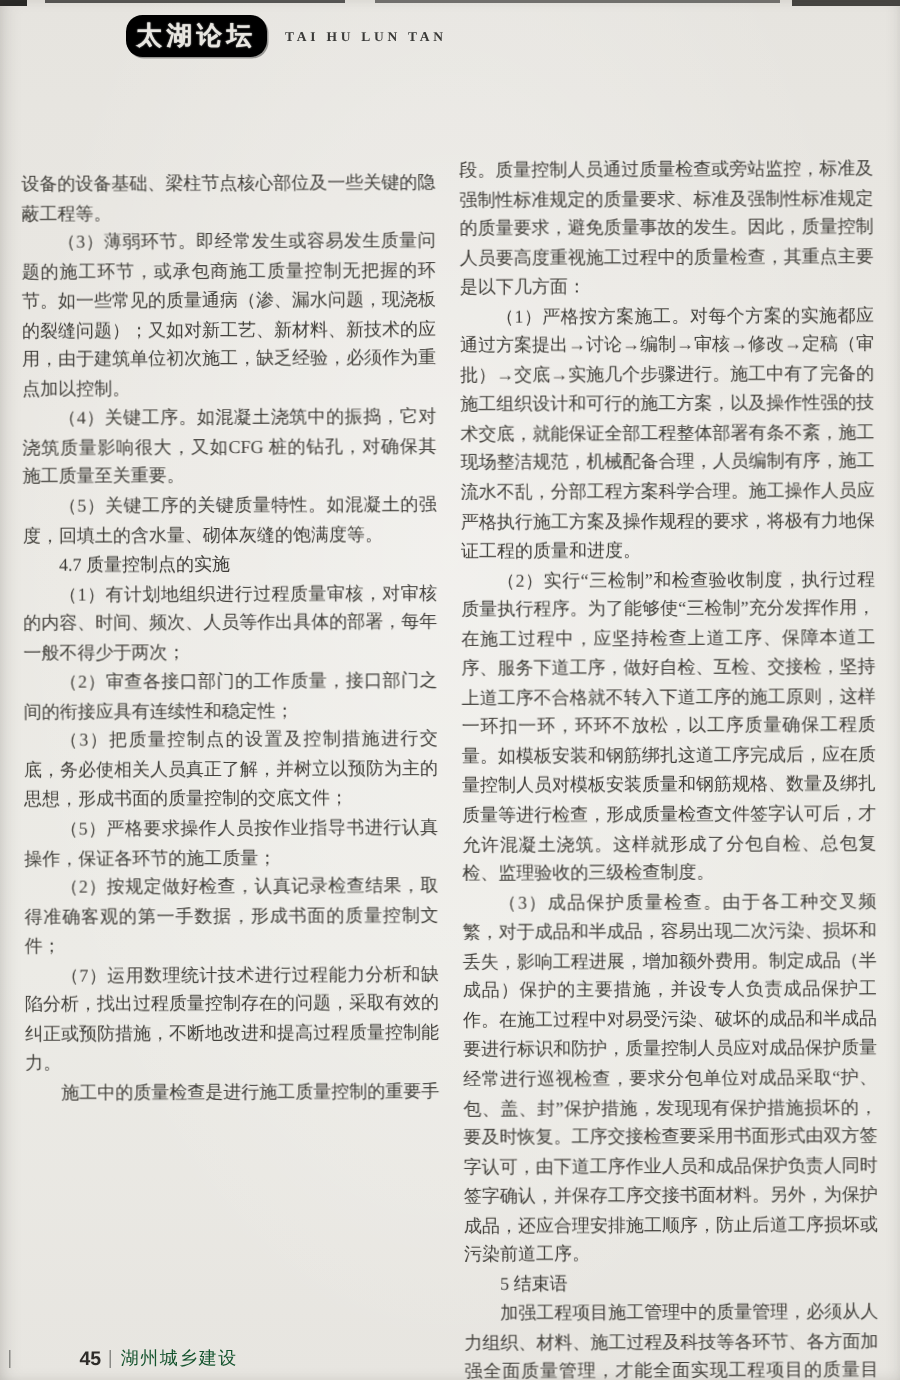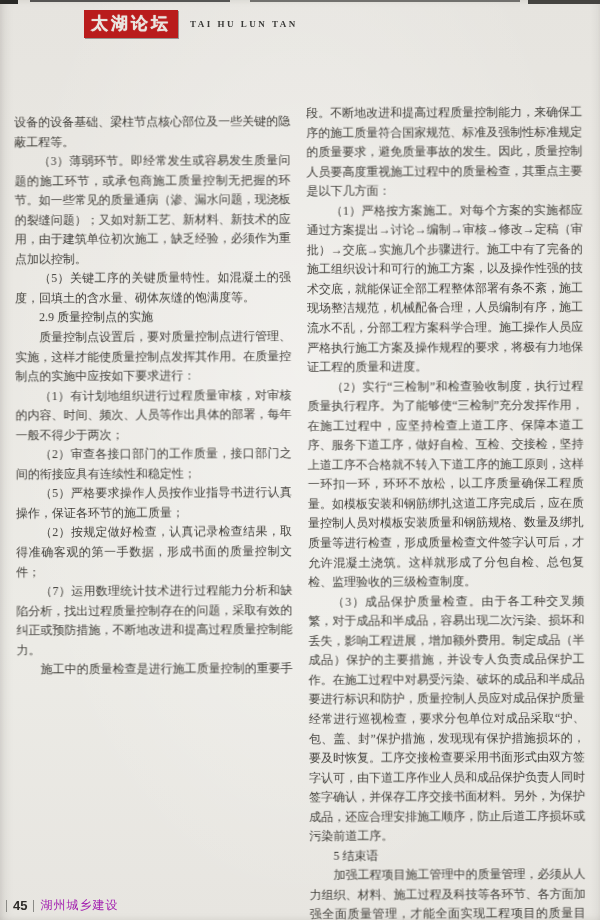--- a/index.html
+++ b/index.html
@@ -18,25 +18,26 @@
   .seg.s1{left:0;width:18px;height:4px;}
   .seg.s2{left:30px;width:200px;opacity:.75;}
   .seg.s3{left:250px;width:270px;opacity:.6;}
   .seg.s4{left:528px;width:72px;height:4px;opacity:.85;}
   .scan-shadow{position:absolute;inset:0;pointer-events:none;
     box-shadow:inset 6px 0 14px -8px rgba(60,55,50,.35), inset -5px 0 12px -8px rgba(60,55,50,.25);}
 
   
   .header{position:absolute;top:10px;left:84px;display:flex;align-items:center;gap:12px;}
   .logo-box{
-    background:#b91c1c;color:#e8e6e0;
+    background:#000000;color:#e8e6e0;
     font-size:17px;font-weight:bold;letter-spacing:3px;
     padding:2px 7px 3px 7px;
     box-shadow:1px 1px 0 rgba(0,0,0,.35);
     text-shadow:0 0 1px #fff;
+    border-radius:11px;
   }
   .logo-latin{
     font-size:9px;font-weight:bold;letter-spacing:2.5px;color:#3a3a38;
     font-family:"Liberation Serif",serif;
   }
 
   
   .columns{
     position:absolute;top:104px;left:16px;width:568px;
     display:flex;gap:16px;
@@ -53,22 +54,22 @@
   .para.no-indent{text-indent:0;}
   .para.heading{font-weight:normal;color:#3a3834;}
 
   
   .footer{
     position:absolute;left:6px;top:897px;
     display:flex;align-items:center;gap:6px;
     filter:blur(0.2px);
   }
   .footer .bar{width:1px;height:12px;background:#8a8a86;}
-  .page-num{font-size:13px;font-weight:bold;color:#2e2c29;font-family:"Liberation Sans",sans-serif;}
-  .journal{font-size:12px;color:#a21caf;letter-spacing:1px;}
+  .page-num{font-size:13px;font-weight:bold;color:#2e2c29;font-family:"Liberation Sans",sans-serif;margin-left:40px;}
+  .journal{font-size:12px;color:#14532d;letter-spacing:1px;}
 </style>
 </head>
 <body>
 
 <div class="scan-top">
   <div class="seg s1"></div>
   <div class="seg s2"></div>
   <div class="seg s3"></div>
   <div class="seg s4"></div>
 </div>
@@ -76,32 +77,33 @@
 
 <div class="header">
   <span class="logo-box">太湖论坛</span>
   <span class="logo-latin">TAI HU LUN TAN</span>
 </div>
 
 <div class="columns">
   <div class="col left">
       <p class="para no-indent">设备的设备基础、梁柱节点核心部位及一些关键的隐蔽工程等。</p>
       <p class="para">（3）薄弱环节。即经常发生或容易发生质量问题的施工环节，或承包商施工质量控制无把握的环节。如一些常见的质量通病（渗、漏水问题，现浇板的裂缝问题）；又如对新工艺、新材料、新技术的应用，由于建筑单位初次施工，缺乏经验，必须作为重点加以控制。</p>
+      <p class="para">（4）关键工序。如混凝土浇筑中的振捣，它对浇筑质量影响很大，又如CFG 桩的钻孔，对确保其施工质量至关重要。</p>
       <p class="para">（5）关键工序的关键质量特性。如混凝土的强度，回填土的含水量、砌体灰缝的饱满度等。</p>
-      <p class="para heading">2.9 质量控制点的实施</p>
-      <p class="para">质量控制点设置后，要对质量控制点进行管理、实施，这样才能使质量控制点发挥其作用。在质量控制点的实施中应按如下要求进行：</p>
+      <p class="para heading">4.7 质量控制点的实施</p>
       <p class="para">（1）有计划地组织进行过程质量审核，对审核的内容、时间、频次、人员等作出具体的部署，每年一般不得少于两次；</p>
       <p class="para">（2）审查各接口部门的工作质量，接口部门之间的衔接应具有连续性和稳定性；</p>
+      <p class="para">（3）把质量控制点的设置及控制措施进行交底，务必使相关人员真正了解，并树立以预防为主的思想，形成书面的质量控制的交底文件；</p>
       <p class="para">（5）严格要求操作人员按作业指导书进行认真操作，保证各环节的施工质量；</p>
       <p class="para">（2）按规定做好检查，认真记录检查结果，取得准确客观的第一手数据，形成书面的质量控制文件；</p>
       <p class="para">（7）运用数理统计技术进行过程能力分析和缺陷分析，找出过程质量控制存在的问题，采取有效的纠正或预防措施，不断地改进和提高过程质量控制能力。</p>
       <p class="para">施工中的质量检查是进行施工质量控制的重要手</p>
     </div>
   <div class="col right">
-      <p class="para no-indent">段。不断地改进和提高过程质量控制能力，来确保工序的施工质量符合国家规范、标准及强制性标准规定的质量要求，避免质量事故的发生。因此，质量控制人员要高度重视施工过程中的质量检查，其重点主要是以下几方面：</p>
+      <p class="para no-indent">段。质量控制人员通过质量检查或旁站监控，标准及强制性标准规定的质量要求、标准及强制性标准规定的质量要求，避免质量事故的发生。因此，质量控制人员要高度重视施工过程中的质量检查，其重点主要是以下几方面：</p>
       <p class="para">（1）严格按方案施工。对每个方案的实施都应通过方案提出→讨论→编制→审核→修改→定稿（审批）→交底→实施几个步骤进行。施工中有了完备的施工组织设计和可行的施工方案，以及操作性强的技术交底，就能保证全部工程整体部署有条不紊，施工现场整洁规范，机械配备合理，人员编制有序，施工流水不乱，分部工程方案科学合理。施工操作人员应严格执行施工方案及操作规程的要求，将极有力地保证工程的质量和进度。</p>
       <p class="para">（2）实行“三检制”和检查验收制度，执行过程质量执行程序。为了能够使“三检制”充分发挥作用，在施工过程中，应坚持检查上道工序、保障本道工序、服务下道工序，做好自检、互检、交接检，坚持上道工序不合格就不转入下道工序的施工原则，这样一环扣一环，环环不放松，以工序质量确保工程质量。如模板安装和钢筋绑扎这道工序完成后，应在质量控制人员对模板安装质量和钢筋规格、数量及绑扎质量等进行检查，形成质量检查文件签字认可后，才允许混凝土浇筑。这样就形成了分包自检、总包复检、监理验收的三级检查制度。</p>
       <p class="para">（3）成品保护质量检查。由于各工种交叉频繁，对于成品和半成品，容易出现二次污染、损坏和丢失，影响工程进展，增加额外费用。制定成品（半成品）保护的主要措施，并设专人负责成品保护工作。在施工过程中对易受污染、破坏的成品和半成品要进行标识和防护，质量控制人员应对成品保护质量经常进行巡视检查，要求分包单位对成品采取“护、包、盖、封”保护措施，发现现有保护措施损坏的，要及时恢复。工序交接检查要采用书面形式由双方签字认可，由下道工序作业人员和成品保护负责人同时签字确认，并保存工序交接书面材料。另外，为保护成品，还应合理安排施工顺序，防止后道工序损坏或污染前道工序。</p>
       <p class="para heading">5 结束语</p>
       <p class="para">加强工程项目施工管理中的质量管理，必须从人力组织、材料、施工过程及科技等各环节、各方面加强全面质量管理，才能全面实现工程项目的质量目标，提高企业的整体质量水平。☆</p>
     </div>
 </div>
 
 <div class="footer">
   <span class="bar"></span>

